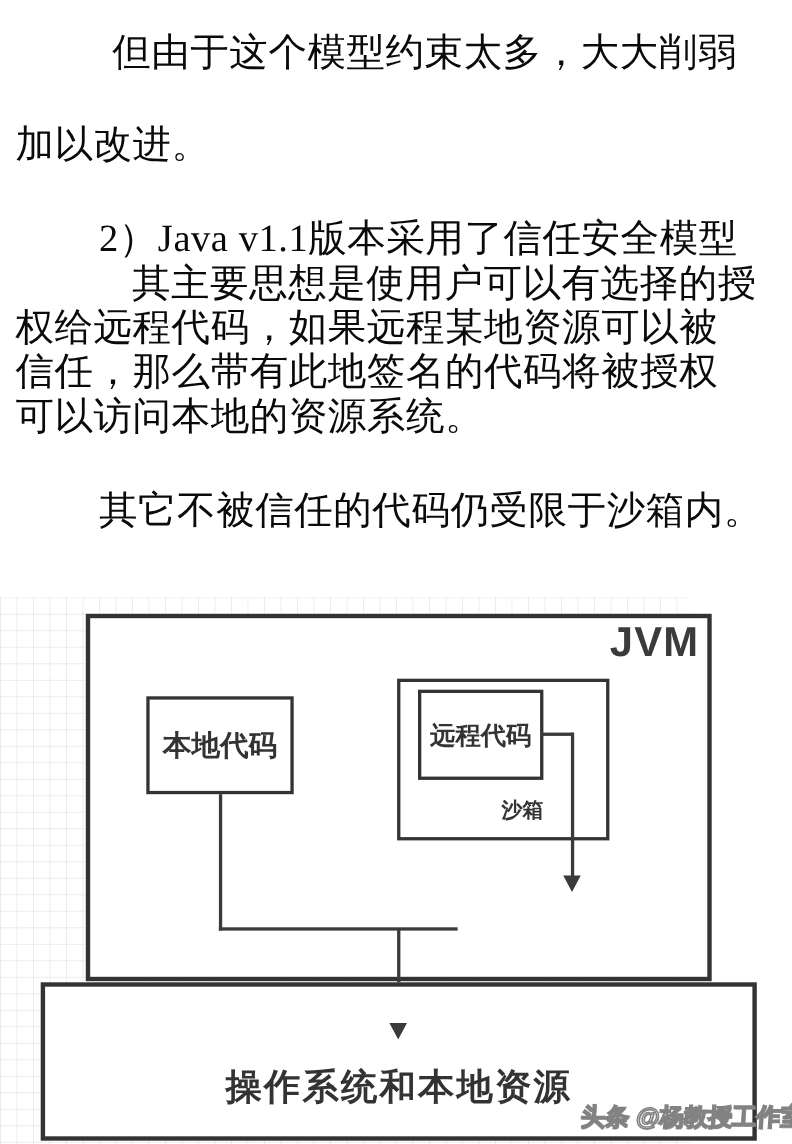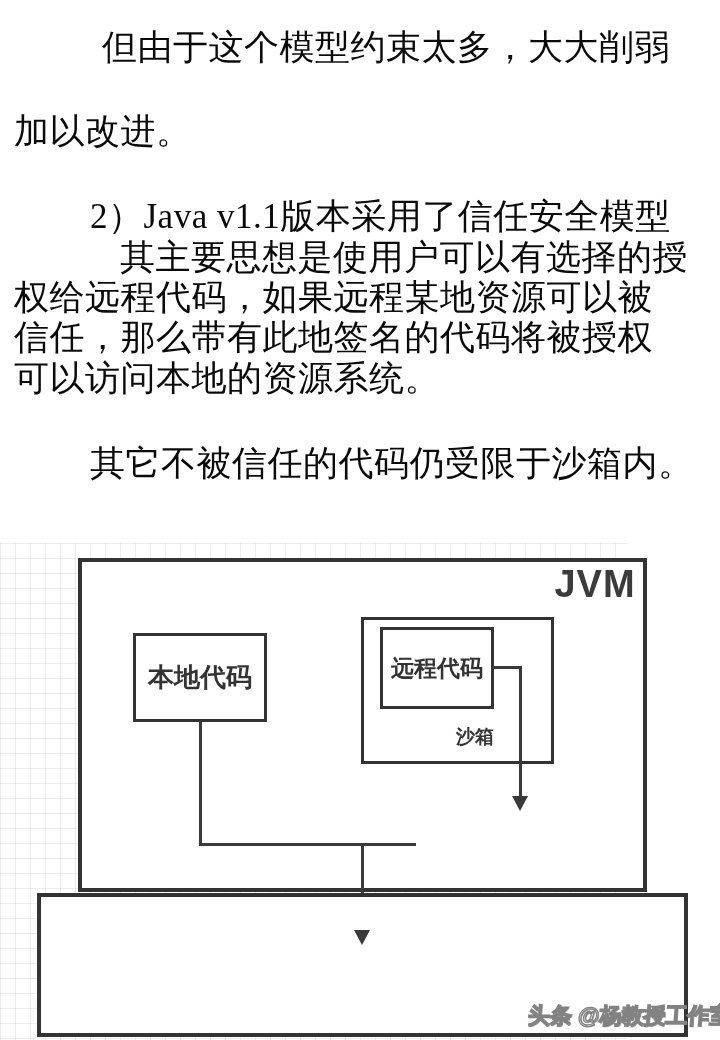--- a/index.html
+++ b/index.html
@@ -125,18 +125,19 @@
     <div class="conn c-remote-v"></div>
     <div class="arrowhead ah-trusted"></div>
 
 
     <div class="conn c-local-v"></div>
     <div class="conn c-local-h"></div>
     <div class="conn c-os-v"></div>
 
     <div class="dbox os-box"></div>
     <div class="arrowhead ah-os"></div>
+    <div class="os-label">操作系统和本地资源</div>
 
   </div>
 
   <div class="watermark">头条 @杨教授工作室</div>
 
 </div>
 
 </body></html>

